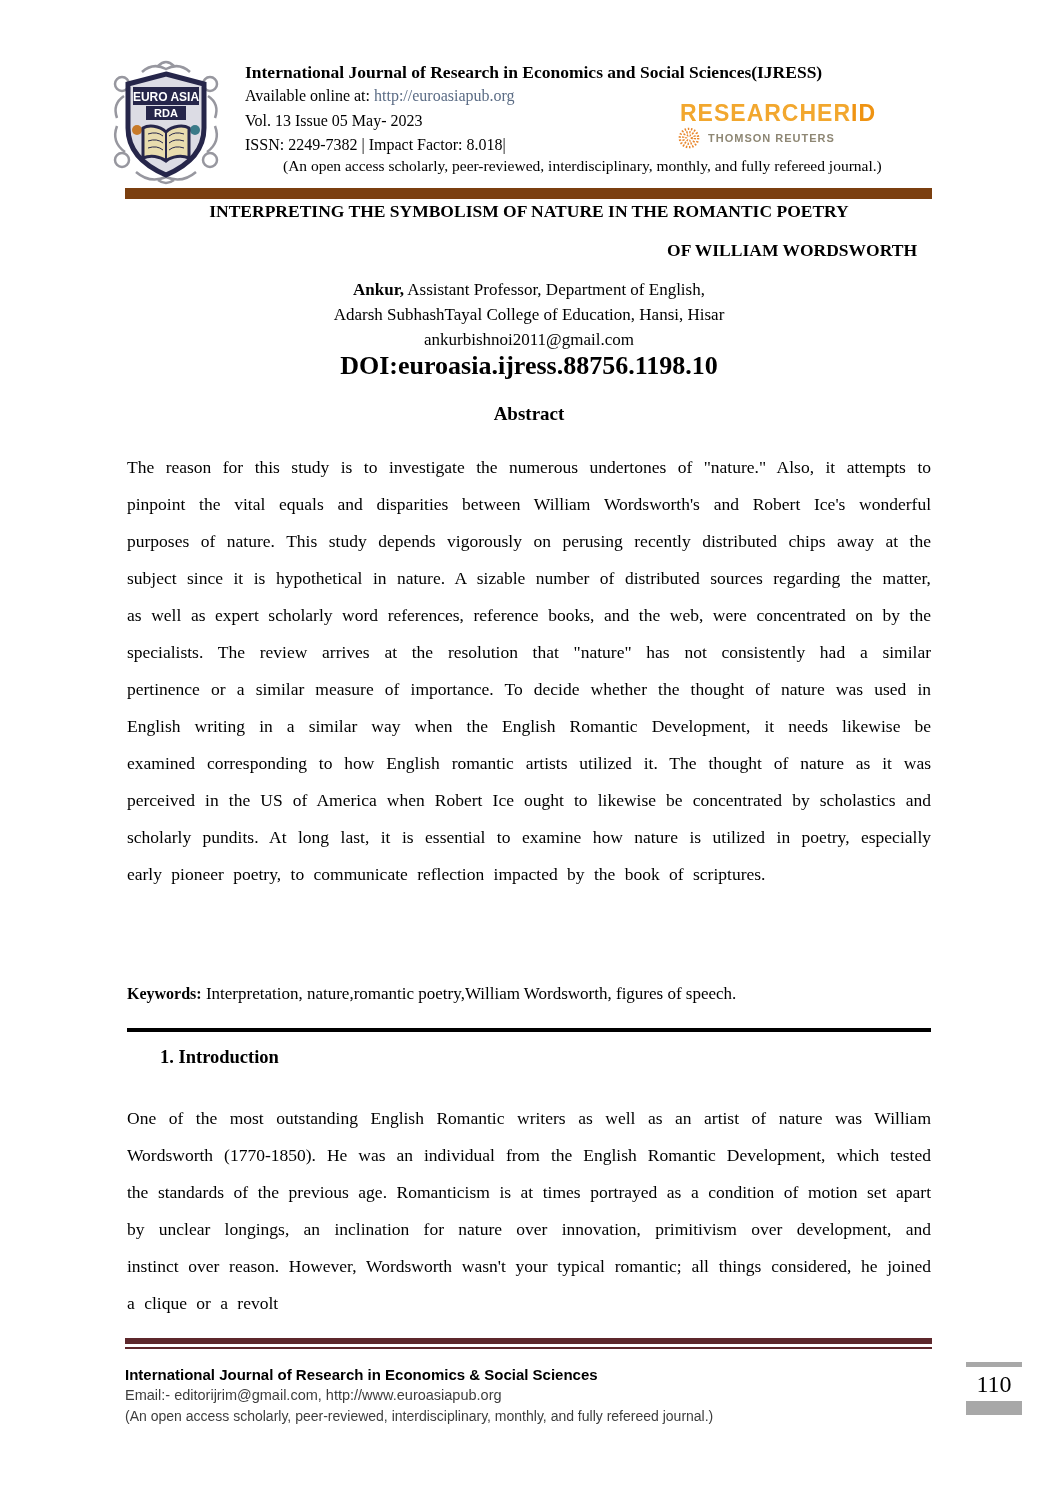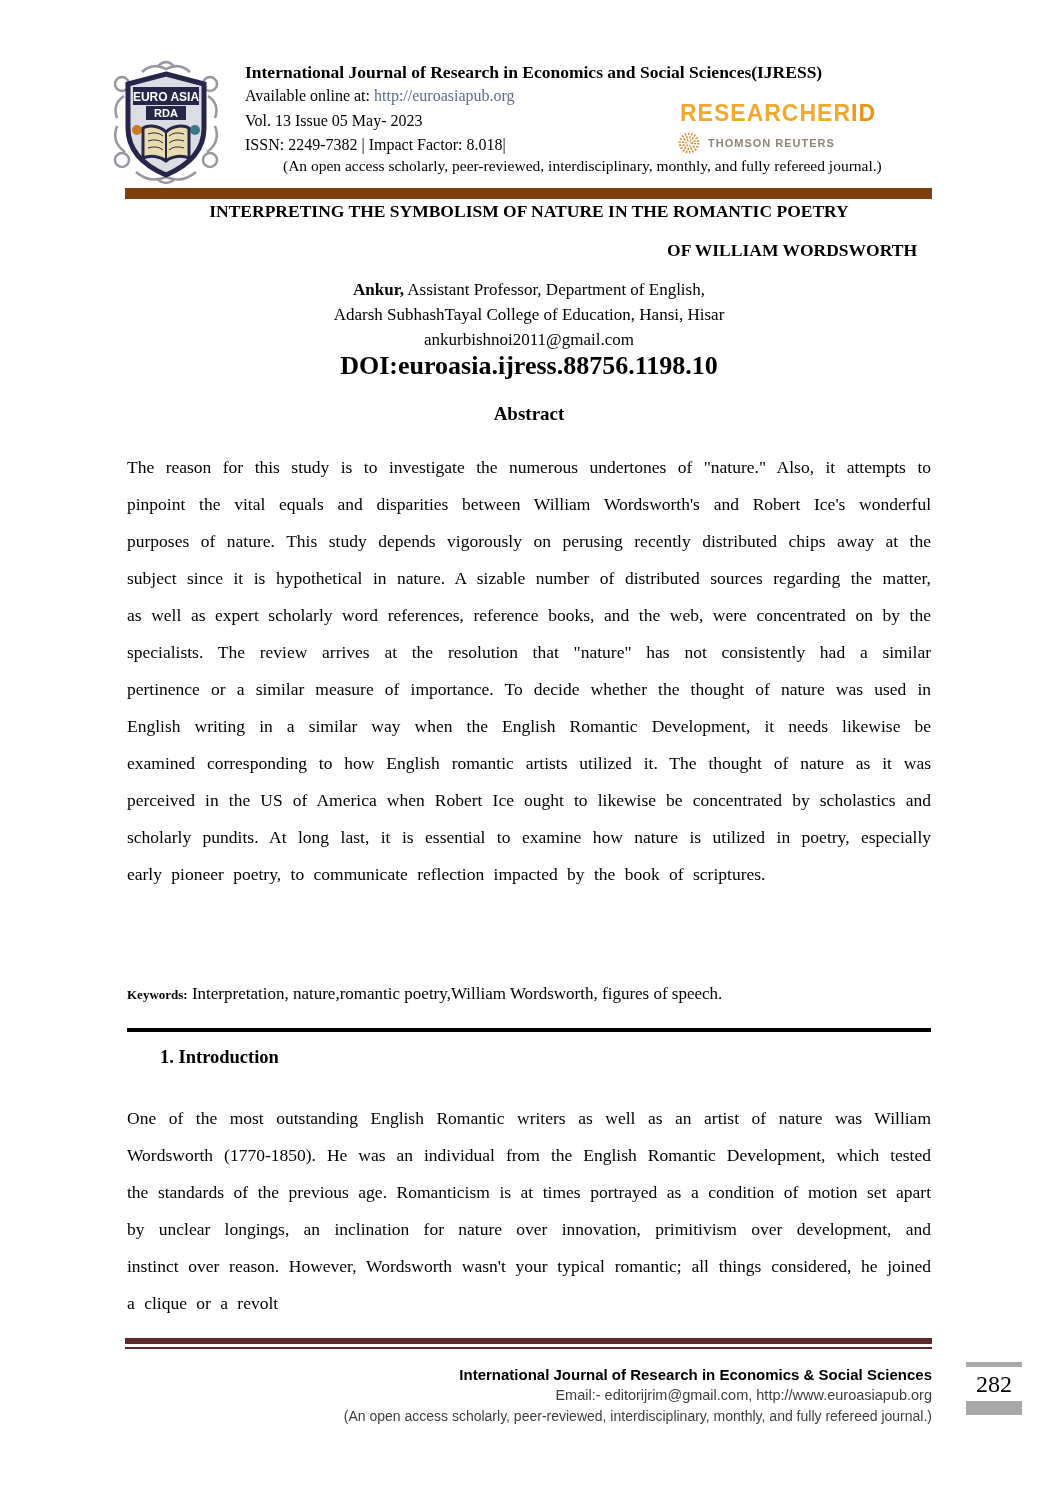--- a/index.html
+++ b/index.html
@@ -20,46 +20,46 @@
   .hline a{color:#5b6c85;text-decoration:none;}
   .header-note{
     position:absolute;left:283px;top:157px;width:640px;
     font-size:15.5px;white-space:nowrap;
   }
   .rid-block{position:absolute;left:648px;top:100px;width:230px;font-family:"Liberation Sans", sans-serif;}
   .rid-word{
     font-size:23px;font-weight:bold;letter-spacing:1px;color:#f2a72e;white-space:nowrap;margin-left:32px;
   }
   .rid-word .rid-id{color:#ef9312;font-weight:800;}
-  .tr-row{display:flex;align-items:center;gap:8px;margin-top:5px;margin-left:30px;}
+  .tr-row{display:flex;align-items:center;gap:8px;margin-left:30px;}
   .tr-text{font-size:11px;font-weight:bold;letter-spacing:1px;color:#8e8774;white-space:nowrap;}
   .header-bar{position:absolute;left:125px;top:188px;width:807px;height:11px;background:#7b3f10;}
   
   .title-line1{position:absolute;left:127px;top:201px;width:804px;text-align:center;font-size:17.5px;font-weight:bold;}
   .title-line2{position:absolute;left:113px;top:240px;width:804px;text-align:right;font-size:17.5px;font-weight:bold;}
   .author-block{position:absolute;left:127px;top:277px;width:804px;text-align:center;font-size:17px;line-height:25px;}
   .doi-line{font-size:26px;font-weight:bold;line-height:27px;}
   .abstract-head{position:absolute;left:127px;top:403px;width:804px;text-align:center;font-size:19px;font-weight:bold;}
   
   .para{
     position:absolute;left:127px;width:804px;
     font-size:17.5px;line-height:37px;
     text-align:justify;word-spacing:5px;
   }
   .abstract-body{top:449px;height:530px;}
   .keywords{position:absolute;left:127px;top:984px;width:804px;font-size:17px;}
-  .keywords b{font-size:13px;}
+  .keywords b{font-size:16px;}
   .black-rule{position:absolute;left:127px;top:1028px;width:804px;height:4px;background:#000;}
   .section-head{position:absolute;left:160px;top:1047px;font-size:18.5px;font-weight:bold;}
   .intro-body{top:1100px;height:230px;}
   
   .foot-rule-thick{position:absolute;left:125px;top:1338px;width:807px;height:6px;background:#5d282c;}
   .foot-rule-thin{position:absolute;left:125px;top:1347px;width:807px;height:2px;background:#5d282c;}
   .footer-text{
-    position:absolute;left:125px;top:1364px;width:807px;text-align:right;
+    position:absolute;left:125px;top:1364px;width:807px;text-align:left;
     font-family:"Liberation Sans", sans-serif;color:#3d3d3d;
   }
   .foot-line1{font-size:15px;font-weight:bold;color:#000;line-height:21px;}
   .foot-line2{font-size:14.5px;line-height:21px;}
   .foot-line3{font-size:14px;line-height:21px;}
   .pagenum-block{position:absolute;left:966px;top:1362px;width:56px;text-align:center;}
   .pagenum-bar-top{height:5px;background:#a8a8a8;}
   .pagenum{font-size:24px;line-height:34px;font-family:"Liberation Serif", serif;color:#000;}
   .pagenum-bar-bottom{height:14px;background:#a8a8a8;}
 </style>
@@ -151,17 +151,17 @@
   <div class="foot-rule-thin"></div>
 
   <div class="footer-text">
     <div class="foot-line1">International Journal of Research in Economics &amp; Social Sciences</div>
     <div class="foot-line2">Email:- editorijrim@gmail.com, http://www.euroasiapub.org</div>
     <div class="foot-line3">(An open access scholarly, peer-reviewed, interdisciplinary, monthly, and fully refereed journal.)</div>
   </div>
 
   <div class="pagenum-block">
     <div class="pagenum-bar-top"></div>
-    <div class="pagenum">282</div>
+    <div class="pagenum">110</div>
     <div class="pagenum-bar-bottom"></div>
   </div>
 
 </div>
 
 </body></html>

